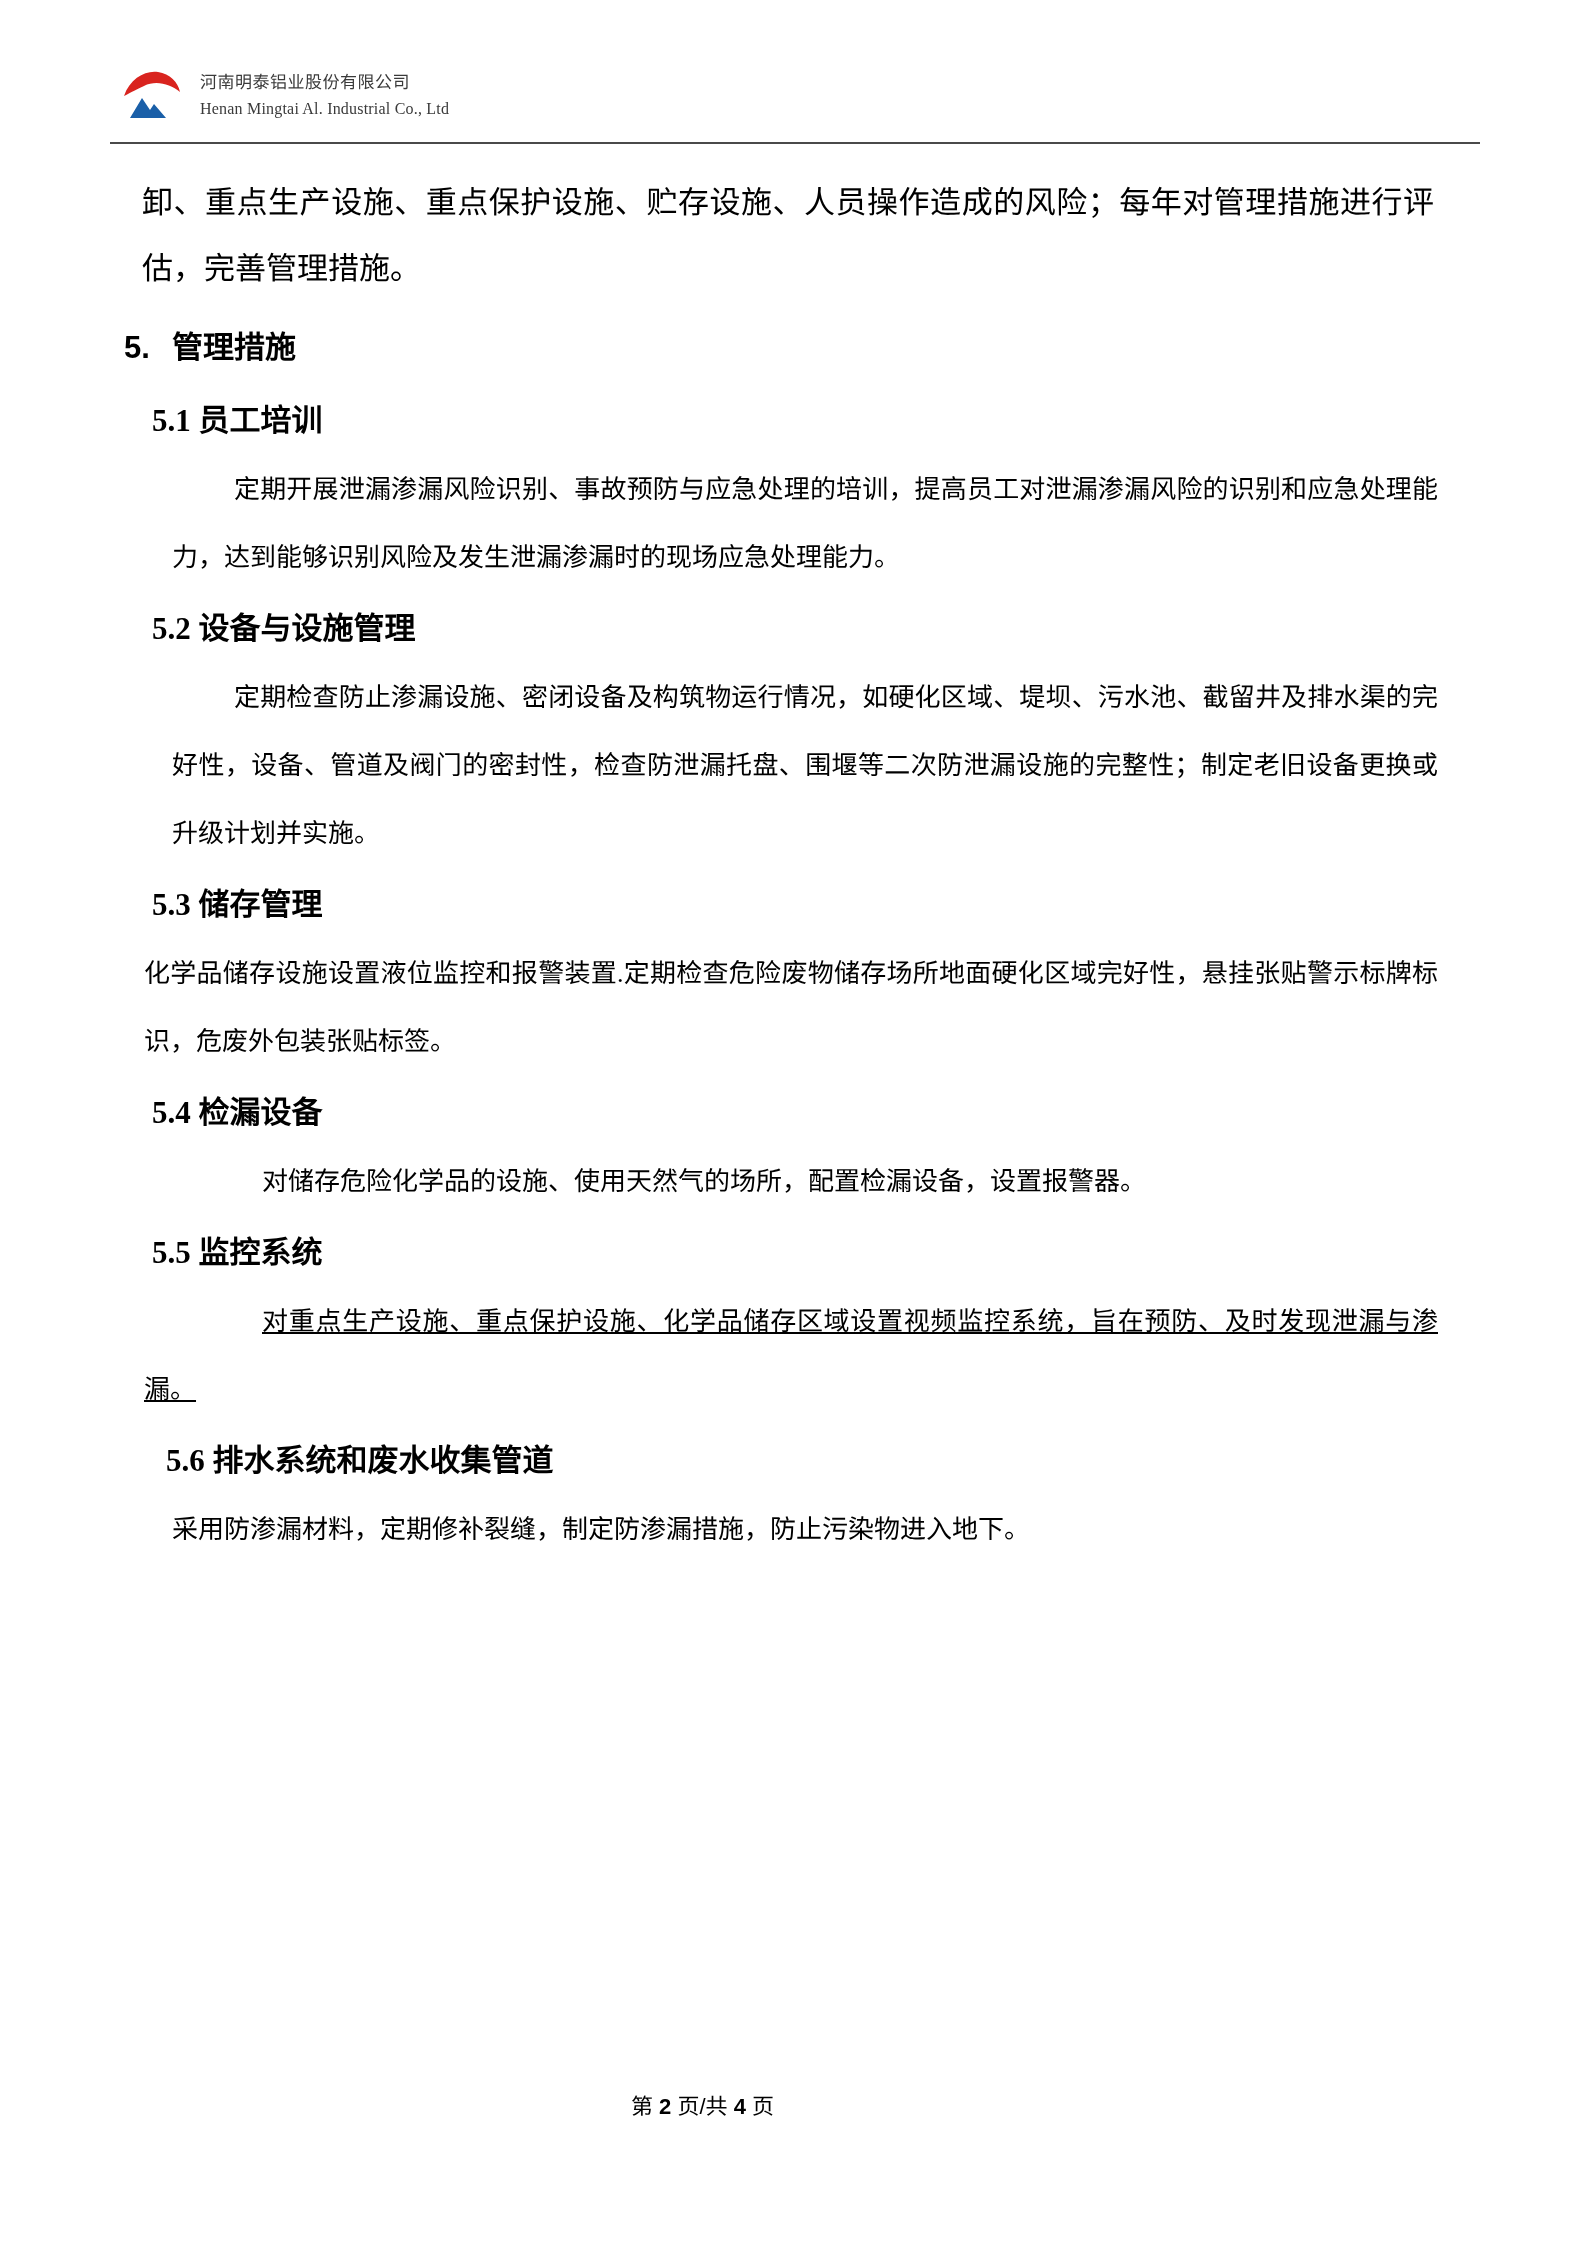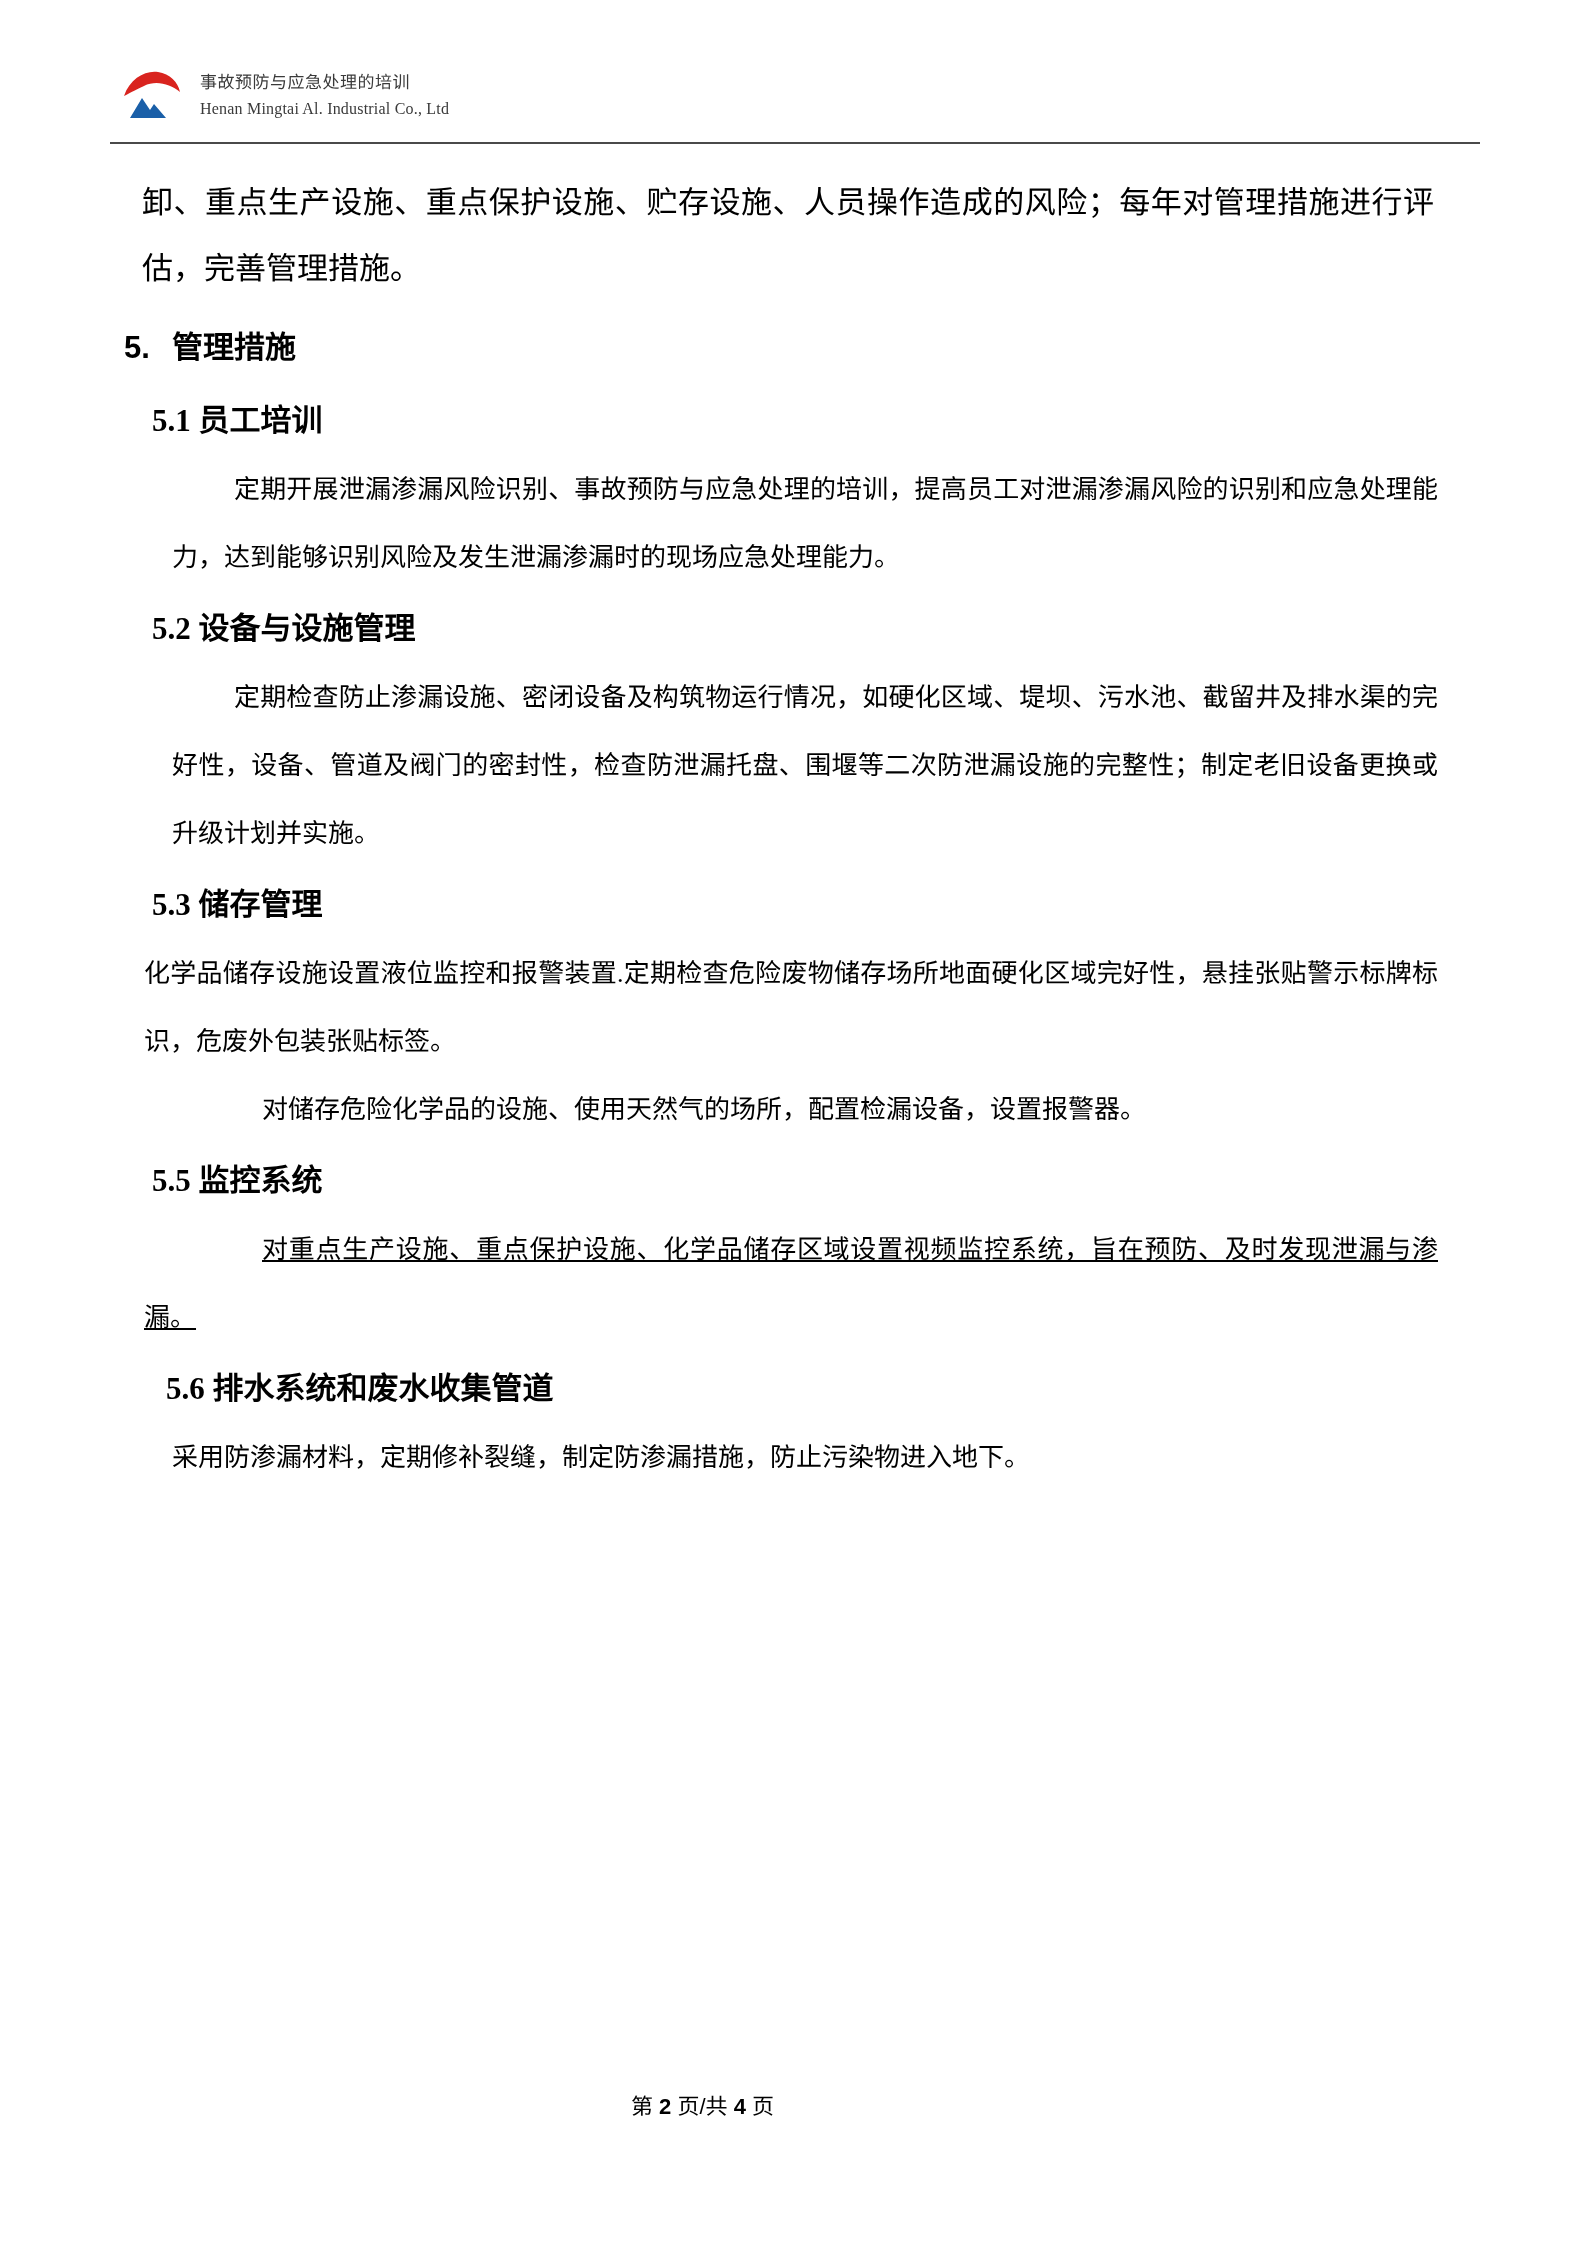--- a/index.html
+++ b/index.html
@@ -156,21 +156,21 @@
   <div class="header">
     <div class="header-inner">
       <div class="logo">
         <svg width="62" height="52" viewBox="0 0 62 52" xmlns="http://www.w3.org/2000/svg">
           <path d="M4 26 C10 8, 26 0, 38 2 C50 4, 58 12, 60 22 C50 14, 36 10, 24 16 C15 20, 8 24, 4 26 Z" fill="#d9241f"></path>
           <path d="M10 48 L22 28 L30 40 L34 34 L46 48 Z" fill="#1a5fa8"></path>
           <path d="M26 48 L32 40 L38 48 Z" fill="#1a5fa8"></path>
         </svg>
       </div>
       <div class="company-block">
-        <span class="company-cn">事故预防与应急处理的培训</span>
+        <span class="company-cn">河南明泰铝业股份有限公司</span>
         <span class="company-en">Henan Mingtai Al. Industrial Co., Ltd</span>
       </div>
     </div>
     <div class="header-rule"></div>
   </div>
 
   <div class="content">
 
     <p class="para continued">卸、重点生产设施、重点保护设施、贮存设施、人员操作造成的风险；每年对管理措施进行评估，完善管理措施。</p>
 
@@ -181,20 +181,21 @@
 
     <h3 class="h3">5.1 员工培训</h3>
     <p class="body-para hang-mid">定期开展泄漏渗漏风险识别、事故预防与应急处理的培训，提高员工对泄漏渗漏风险的识别和应急处理能力，达到能够识别风险及发生泄漏渗漏时的现场应急处理能力。</p>
 
     <h3 class="h3">5.2 设备与设施管理</h3>
     <p class="body-para hang-mid">定期检查防止渗漏设施、密闭设备及构筑物运行情况，如硬化区域、堤坝、污水池、截留井及排水渠的完好性，设备、管道及阀门的密封性，检查防泄漏托盘、围堰等二次防泄漏设施的完整性；制定老旧设备更换或升级计划并实施。</p>
 
     <h3 class="h3">5.3 储存管理</h3>
     <p class="body-para hang">化学品储存设施设置液位监控和报警装置.定期检查危险废物储存场所地面硬化区域完好性，悬挂张贴警示标牌标识，危废外包装张贴标签。</p>
 
+    <h3 class="h3">5.4 检漏设备</h3>
     <p class="body-para hang" style="text-indent:118px;">对储存危险化学品的设施、使用天然气的场所，配置检漏设备，设置报警器。</p>
 
     <h3 class="h3">5.5 监控系统</h3>
     <p class="body-para hang" style="text-indent:118px;text-decoration:underline;">对重点生产设施、重点保护设施、化学品储存区域设置视频监控系统，旨在预防、及时发现泄漏与渗漏。</p>
 
     <h3 class="h3 sub6">5.6 排水系统和废水收集管道</h3>
     <p class="body-para hang-mid" style="text-indent:0;">采用防渗漏材料，定期修补裂缝，制定防渗漏措施，防止污染物进入地下。</p>
 
   </div>
 

